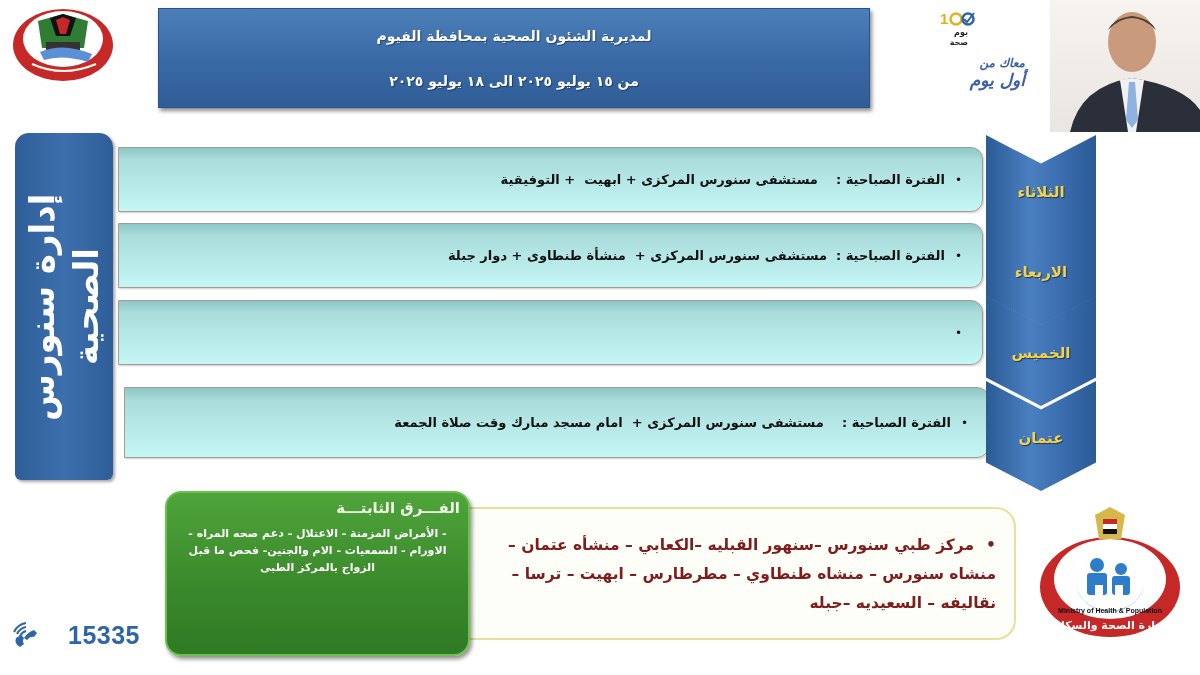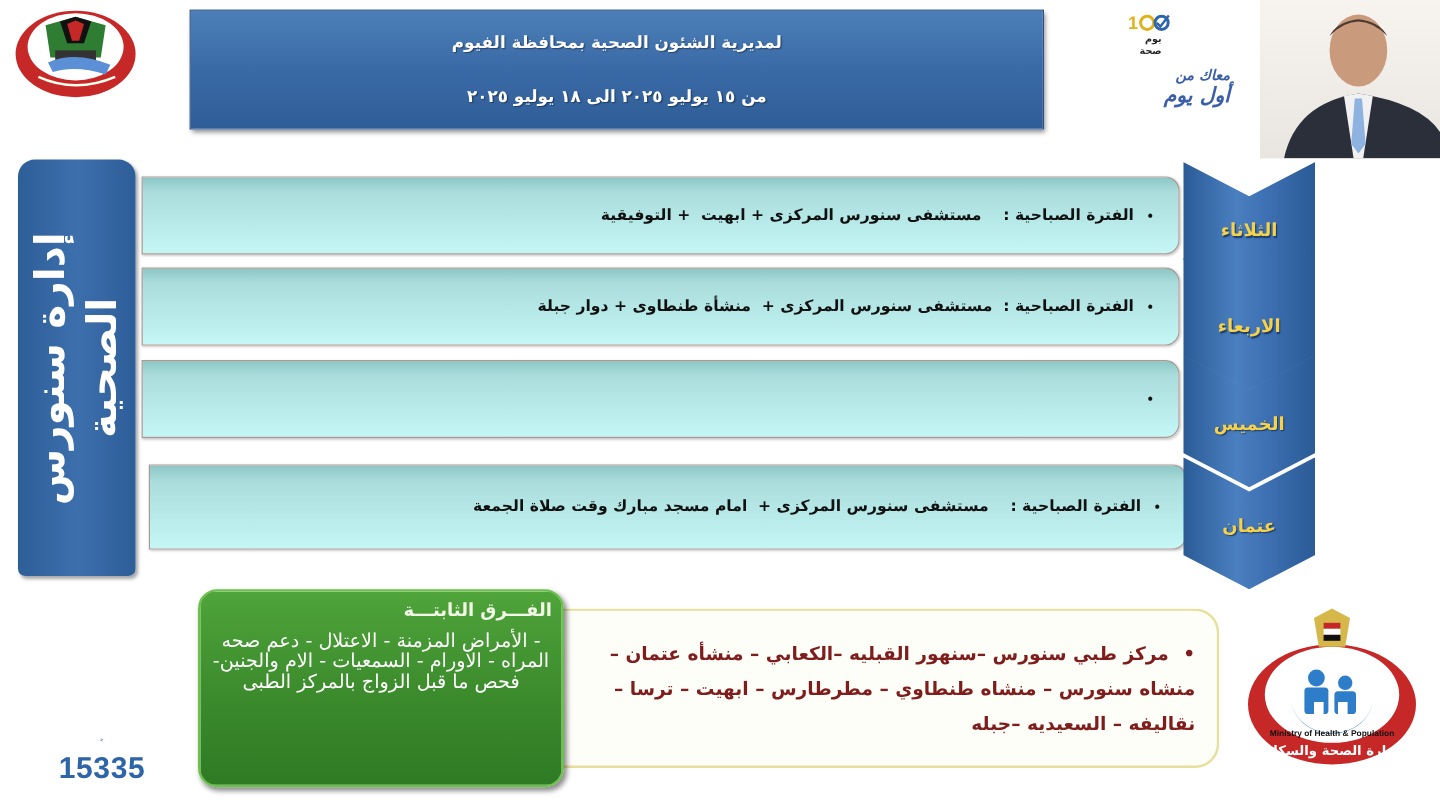--- a/index.html
+++ b/index.html
@@ -72,37 +72,37 @@
     left: 165px; top: 491px; width: 305px; height: 165px;
     background: linear-gradient(180deg, #4fa43a 0%, #3b8a2c 55%, #2f7a24 100%);
     border: 2px solid #6cc04d;
     border-radius: 16px;
     box-shadow: 2px 3px 4px rgba(0,0,0,0.45);
     direction: rtl; color: #fff; text-align: center;
     padding: 6px 8px;
   }
   .green-title { font-weight: bold; font-size: 15px; color: #f2f6e6; margin-bottom: 8px; letter-spacing: 1px; text-align: right; }
   .green-desc { font-size: 10.5px; font-weight: bold; line-height: 17px; }
-  .green-services { font-size: 16px; font-weight: normal; line-height: 17px; margin-top: 4px; }
+  .green-services { font-size: 11px; font-weight: bold; line-height: 17px; margin-top: 4px; }
 
   
   .loc-box {
     left: 468px; top: 507px; width: 548px; height: 133px;
     background: #fefef9;
     border: 2px solid #e8df9a;
     border-left: none;
     border-radius: 0 20px 20px 0;
     direction: rtl;
     padding: 22px 18px 0 20px;
   }
   .loc-text { font-size: 15.5px; font-weight: bold; color: #7f1d1d; line-height: 29px; }
   .loc-bullet { margin-left: 12px; }
 
   
-  .hotline { left: 10px; top: 615px; width: 150px; height: 40px; display: flex; align-items: center; gap: 8px; flex-direction: column; }
+  .hotline { left: 10px; top: 615px; width: 150px; height: 40px; display: flex; align-items: center; gap: 24px; }
   .hotline-num { color: #2e64a8; font-weight: bold; font-size: 25px; font-family: "Liberation Sans", sans-serif; letter-spacing: 0.5px; }
 </style>
 </head>
 <body>
 
 <div class="abs logo-left">
   <svg width="106" height="78" viewBox="0 0 106 78">
     <ellipse cx="53" cy="39" rx="50" ry="36" fill="#c62828"></ellipse>
     <ellipse cx="53" cy="33" rx="40" ry="28" fill="#ffffff"></ellipse>
     <path d="M28 15 L53 8 L78 15 L74 42 L32 42 Z" fill="#2e7d32"></path>

